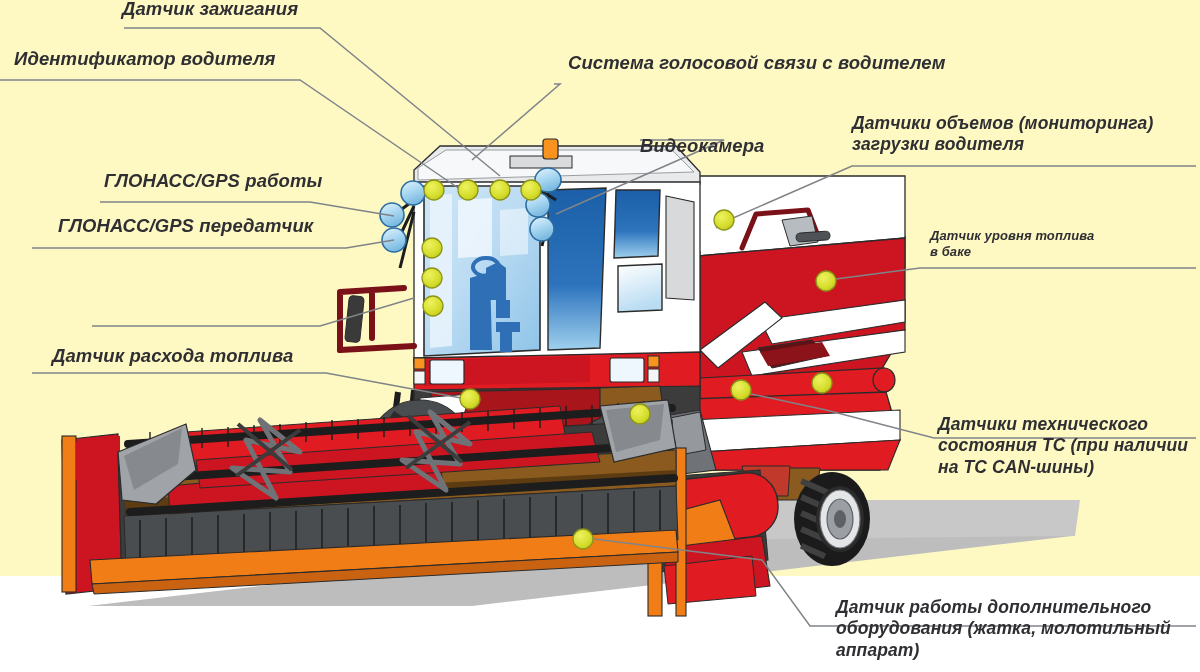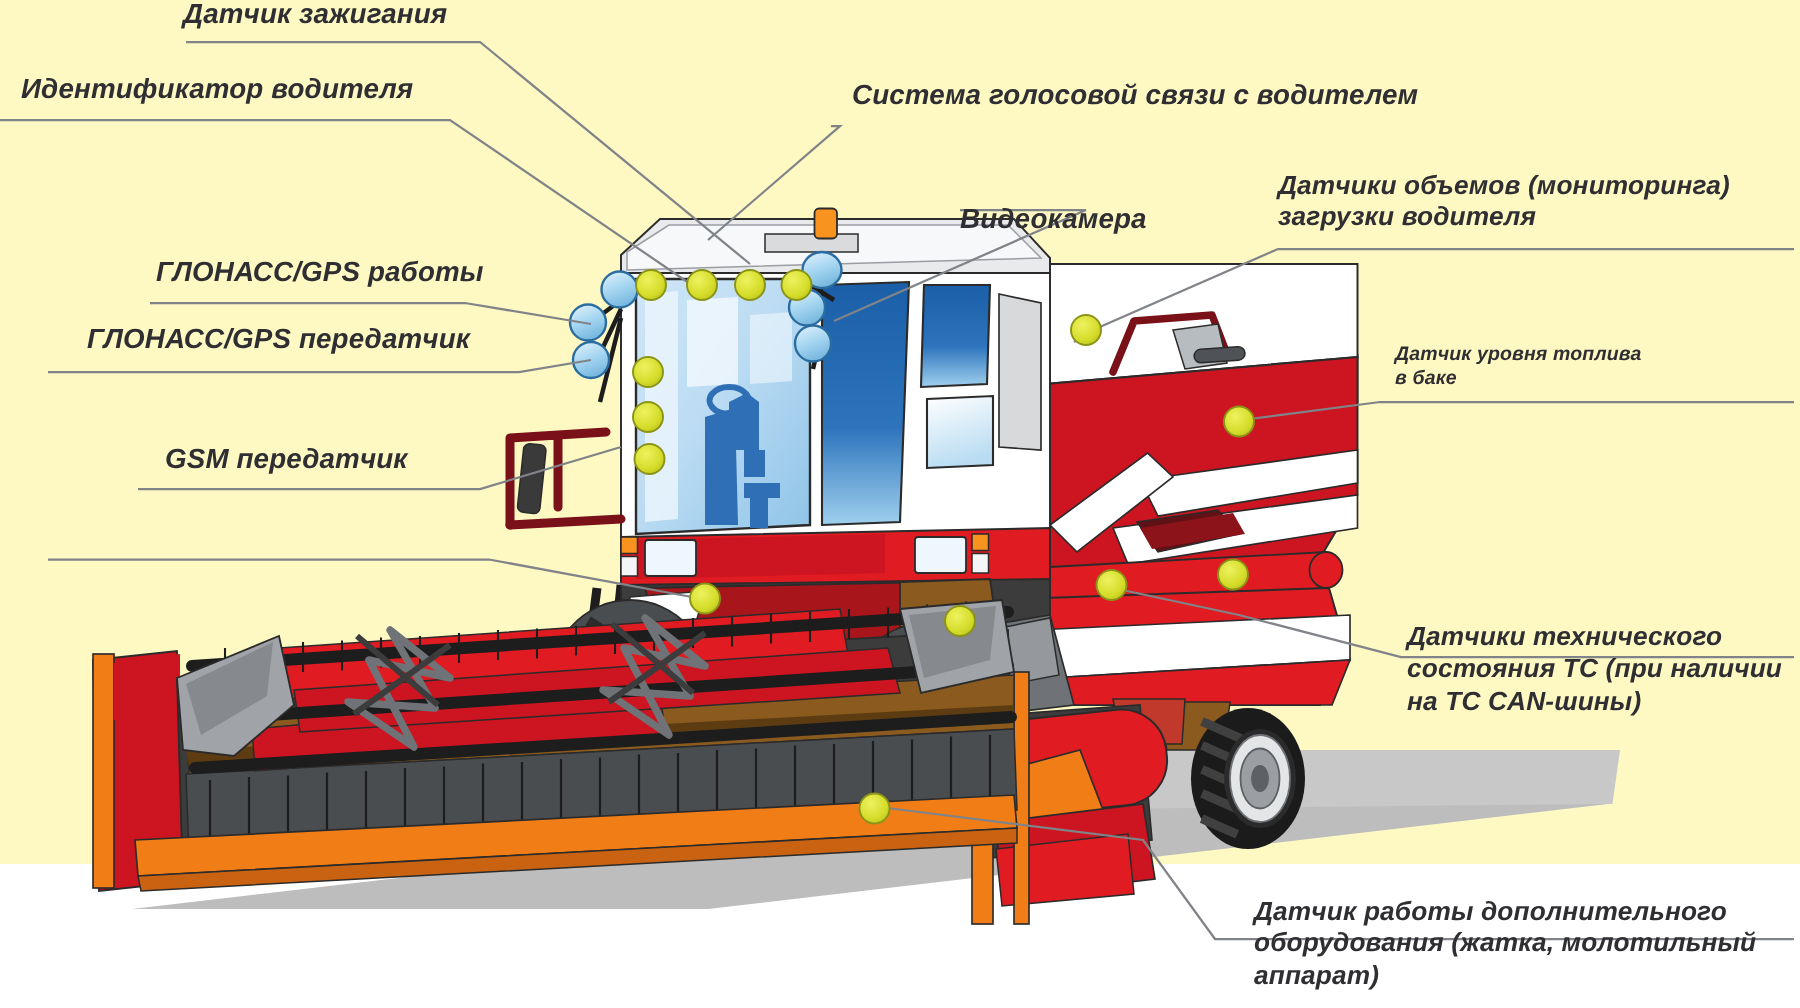--- a/index.html
+++ b/index.html
@@ -328,21 +328,21 @@
 <div class="lbl" style="left:122px;top:-2px;">Датчик зажигания</div>
 <div class="lbl" style="left:14px;top:48px;">Идентификатор водителя</div>
 <div class="lbl" style="left:568px;top:52px;">Система голосовой связи с водителем</div>
 <div class="lbl" style="left:640px;top:110px;margin-top:25px;">Видеокамера</div>
 <div class="lbl sz17" style="left:852px;top:113px;">Датчики объемов (мониторинга)
 загрузки водителя</div>
 <div class="lbl" style="left:104px;top:170px;">ГЛОНАСС/GPS работы</div>
 <div class="lbl" style="left:58px;top:215px;">ГЛОНАСС/GPS передатчик</div>
 <div class="lbl sz19" style="left:930px;top:228px;">Датчик уровня топлива
 в баке</div>
-<div class="lbl" style="left:110px;top:295px;">GSM передатчик</div>
+<div class="lbl" style="left:52px;top:345px;">Датчик расхода топлива</div>
 <div class="lbl sz17" style="left:938px;top:385px;margin-top:29px;">Датчики технического
 состояния ТС (при наличии
 на ТС CAN-шины)</div>
 <div class="lbl sz17" style="left:836px;top:597px;">Датчик работы дополнительного
 оборудования (жатка, молотильный
 аппарат)</div>
 
 </div>
 
 </body></html>

